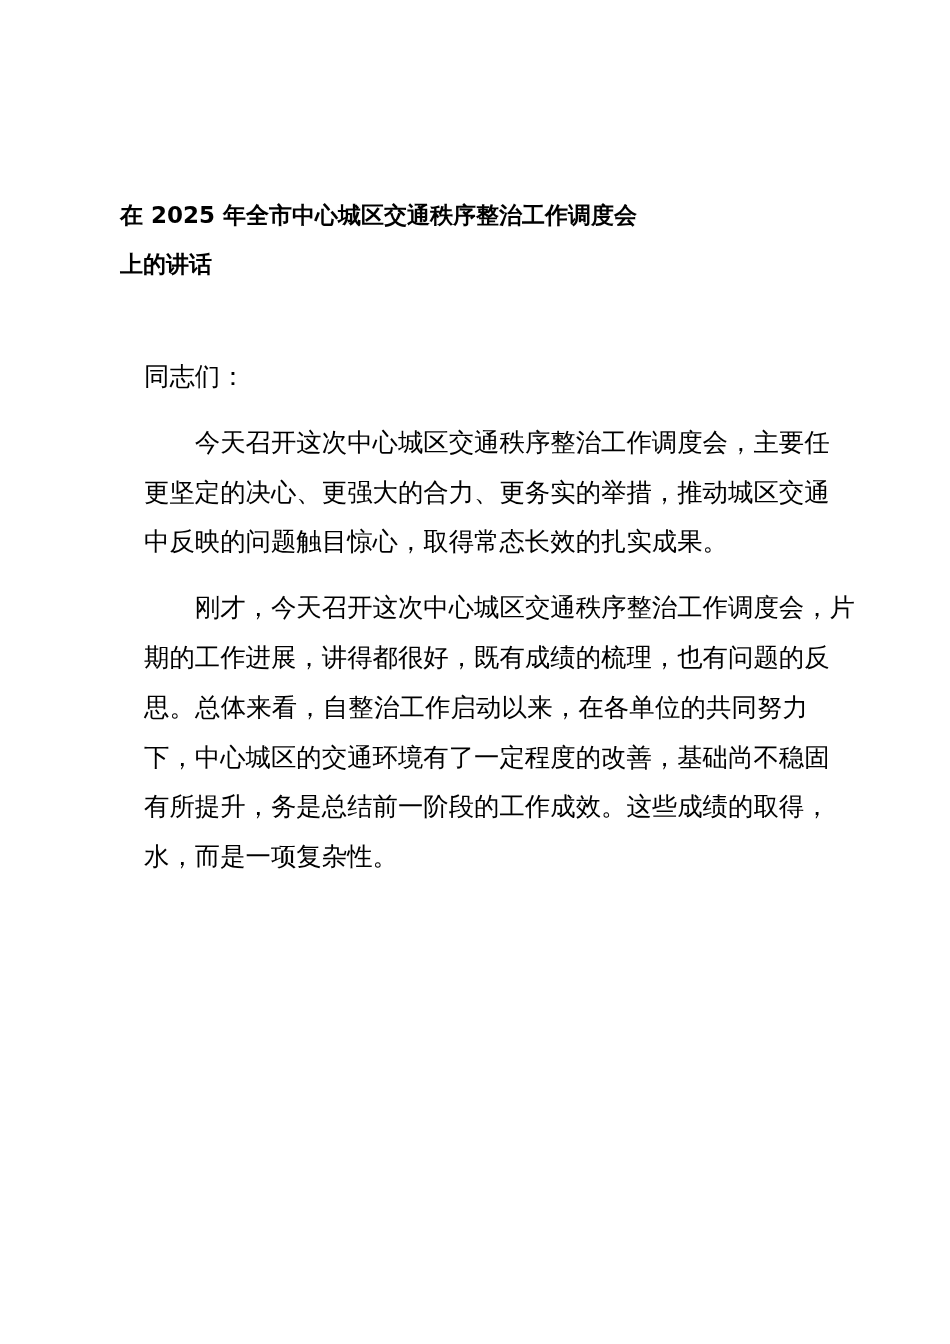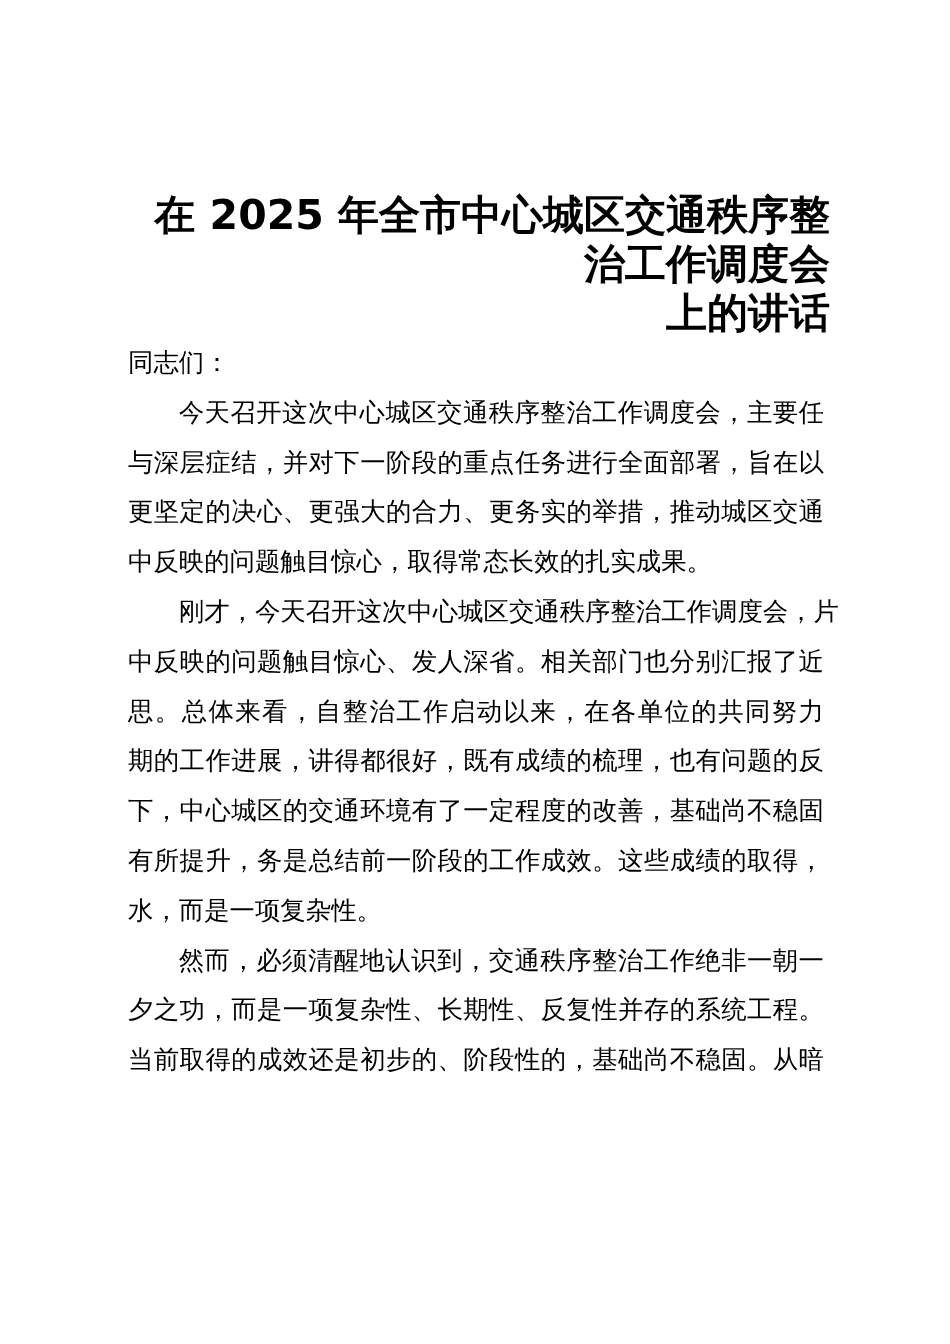--- a/index.html
+++ b/index.html
@@ -21,40 +21,41 @@
       top: 0;
       width: 950px;
       height: 1344px;
       background: #ffffff;
     }
     .title {
       position: absolute;
       left: 120px;
       top: 191px;
       width: 710px;
-      text-align: right;
-      font-size: 41px;
+      text-align: left;
+      font-size: 23px;
       font-weight: bold;
       line-height: 49px;
       letter-spacing: 0px;
       margin: 0;
     }
     .title span { display: block; }
     .body-text {
       position: absolute;
       left: 128px;
       top: 338px;
       width: 696px;
       font-size: 25.4px;
       line-height: 49.8px;
     }
     .body-text p {
-      margin: 0;
+      margin: 16px;
       text-align: justify;
       text-align-last: left;
+      font-family: Liberation Mono, monospace;
     }
     .line {
       display: block;
       white-space: nowrap;
       text-align-last: justify;
       text-align: justify;
     }
     .line.last {
       text-align-last: left;
     }
@@ -67,35 +68,28 @@
   <h1 class="title">
     <span>在 2025 年全市中心城区交通秩序整治工作调度会</span>
     <span>上的讲话</span>
   </h1>
 
   <div class="body-text">
     <p>同志们：</p>
 
     <p class="paragraph">
       <span class="line" style="padding-left:2em;">今天召开这次中心城区交通秩序整治工作调度会，主要任</span>
-      <span class="line">与深层症结，并对下一阶段的重点任务进行全面部署，旨在以</span>
       <span class="line">更坚定的决心、更强大的合力、更务实的举措，推动城区交通</span>
       <span class="line last">中反映的问题触目惊心，取得常态长效的扎实成果。</span>
     </p>
 
     <p class="paragraph">
       <span class="line" style="padding-left:2em;">刚才，今天召开这次中心城区交通秩序整治工作调度会，片</span>
-      <span class="line">中反映的问题触目惊心、发人深省。相关部门也分别汇报了近</span>
+      <span class="line">期的工作进展，讲得都很好，既有成绩的梳理，也有问题的反</span>
       <span class="line">思。总体来看，自整治工作启动以来，在各单位的共同努力</span>
-      <span class="line">期的工作进展，讲得都很好，既有成绩的梳理，也有问题的反</span>
       <span class="line">下，中心城区的交通环境有了一定程度的改善，基础尚不稳固</span>
       <span class="line">有所提升，务是总结前一阶段的工作成效。这些成绩的取得，</span>
       <span class="line last">水，而是一项复杂性。</span>
     </p>
 
-    <p class="paragraph">
-      <span class="line" style="padding-left:2em;">然而，必须清醒地认识到，交通秩序整治工作绝非一朝一</span>
-      <span class="line">夕之功，而是一项复杂性、长期性、反复性并存的系统工程。</span>
-      <span class="line">当前取得的成效还是初步的、阶段性的，基础尚不稳固。从暗</span>
-    </p>
   </div>
 
 </div>
 
 </body></html>

